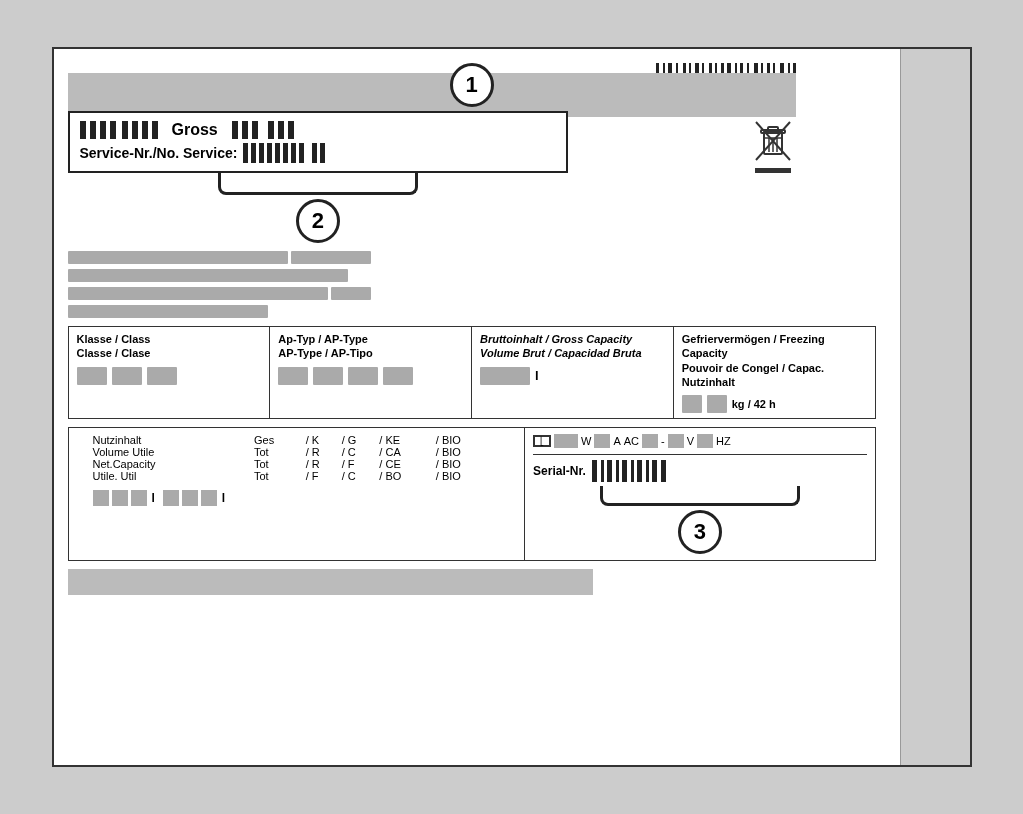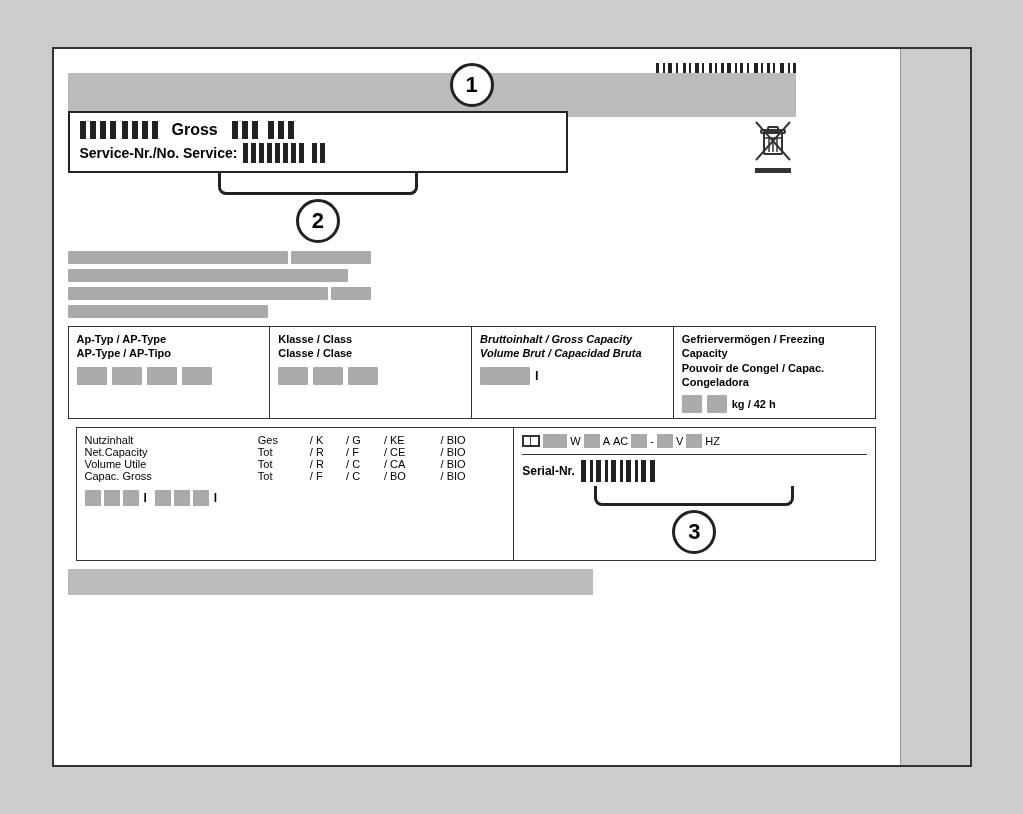--- a/index.html
+++ b/index.html
@@ -97,23 +97,22 @@
 
     
     .bottom-section {
       display: flex;
       gap: 0;
     }
     .bottom-left {
       flex: 1.1;
       border: 1.5px solid #333;
       border-right: none;
-      padding: 6px 8px;
+      padding: 6px 24px;
       font-size: 11px;
-      margin-left: 8px;
     }
     .bottom-right {
       flex: 0.9;
       border: 1.5px solid #333;
       padding: 6px 8px;
       font-size: 11px;
     }
 
     .right-side-panel {
       position: absolute;
@@ -340,55 +339,55 @@
         </div>
         <div style="display:flex; gap:3px;">
           <div style="background:#aaa; height:13px; width:200px; border-radius:1px;"></div>
         </div>
       </div>
     </div>
 
     <div class="mid-table">
       <div class="mid-table-cell">
         <div class="cell-label">
+          <span style="white-space:pre-line;">Klasse / Class
+Classe / Clase</span>
+        </div>
+        <div class="cell-value-row">
+          <div class="val-block"></div>
+          <div class="val-block"></div>
+          <div class="val-block"></div>
+        </div>
+      </div>
+      <div class="mid-table-cell">
+        <div class="cell-label">
           <span style="white-space:pre-line;">Ap-Typ / AP-Type
 AP-Type / AP-Tipo</span>
         </div>
         <div class="cell-value-row">
           <div class="val-block"></div>
-          <div class="val-block"></div>
-          <div class="val-block"></div>
-          <div class="val-block"></div>
-        </div>
-      </div>
-      <div class="mid-table-cell">
-        <div class="cell-label">
-          <span style="white-space:pre-line;">Klasse / Class
-Classe / Clase</span>
-        </div>
-        <div class="cell-value-row">
           <div class="val-block"></div>
           <div class="val-block"></div>
           <div class="val-block"></div>
         </div>
       </div>
       <div class="mid-table-cell">
         <div class="cell-label">
           <span style="white-space:pre-line;font-style:italic;">Bruttoinhalt / Gross Capacity
 Volume Brut / Capacidad Bruta</span>
         </div>
         <div class="cell-value-row">
           <div class="val-block wide"></div>
           <span style="font-size:13px; font-weight:bold;">l</span>
         </div>
       </div>
       <div class="mid-table-cell">
         <div class="cell-label">
           <span style="white-space:pre-line;">Gefriervermögen / Freezing Capacity
-Pouvoir de Congel / Capac. Congeladora</span>
+Pouvoir de Congel / Capac. Nutzinhalt</span>
         </div>
         <div class="cell-value-row">
           <div class="val-block narrow"></div>
           <div class="val-block narrow"></div>
           <span style="font-size:11px; font-weight:bold;">kg / 42 h</span>
         </div>
       </div>
     </div>
 
     <div class="bottom-section">
@@ -399,37 +398,37 @@
           <tbody>
               <tr>
             <td>Nutzinhalt</td>
             <td>Ges</td>
             <td>/ K</td>
             <td>/ G</td>
             <td>/ KE</td>
             <td>/ BIO</td>
           </tr>
           <tr>
+            <td>Volume Utile</td>
+            <td>Tot</td>
+            <td>/ R</td>
+            <td>/ C</td>
+            <td>/ CA</td>
+            <td>/ BIO</td>
+          </tr>
+          <tr>
             <td>Net.Capacity</td>
             <td>Tot</td>
             <td>/ R</td>
             <td>/ F</td>
             <td>/ CE</td>
             <td>/ BIO</td>
           </tr>
           <tr>
-            <td>Volume Utile</td>
-            <td>Tot</td>
-            <td>/ R</td>
-            <td>/ C</td>
-            <td>/ CA</td>
-            <td>/ BIO</td>
-          </tr>
-          <tr>
-            <td>Capac. Gross</td>
+            <td>Utile. Util</td>
             <td>Tot</td>
             <td>/ F</td>
             <td>/ C</td>
             <td>/ BO</td>
             <td>/ BIO</td>
           </tr>
         </tbody>
           </table>
 
         <div style="display:flex; align-items:center; gap:8px; margin-top:8px;">

